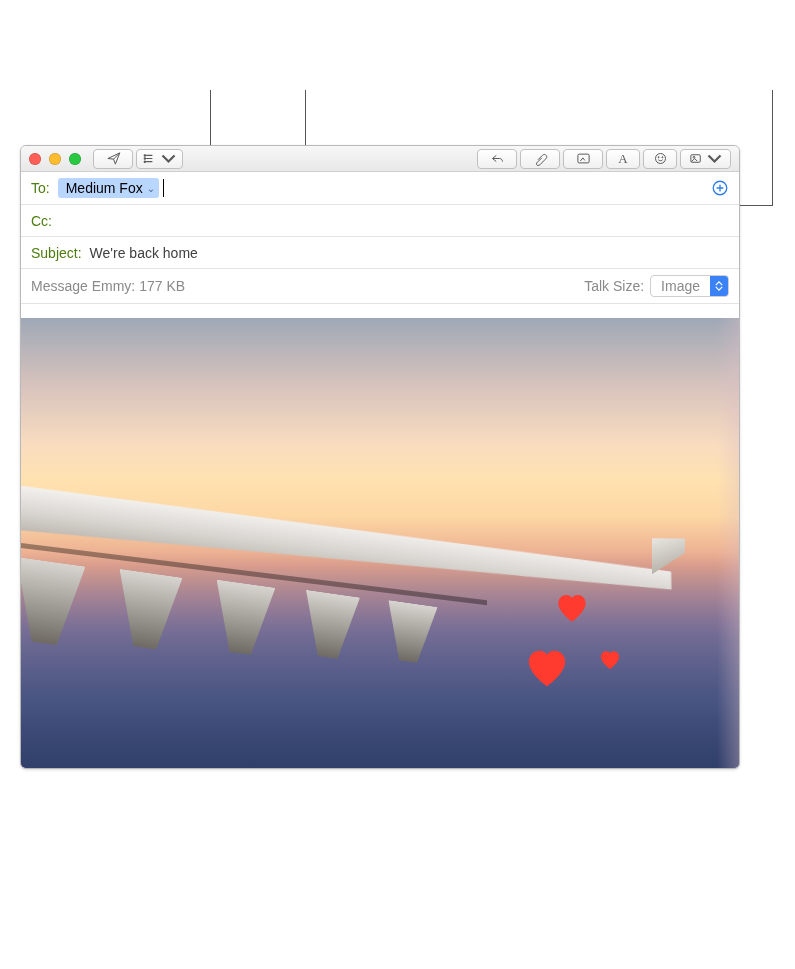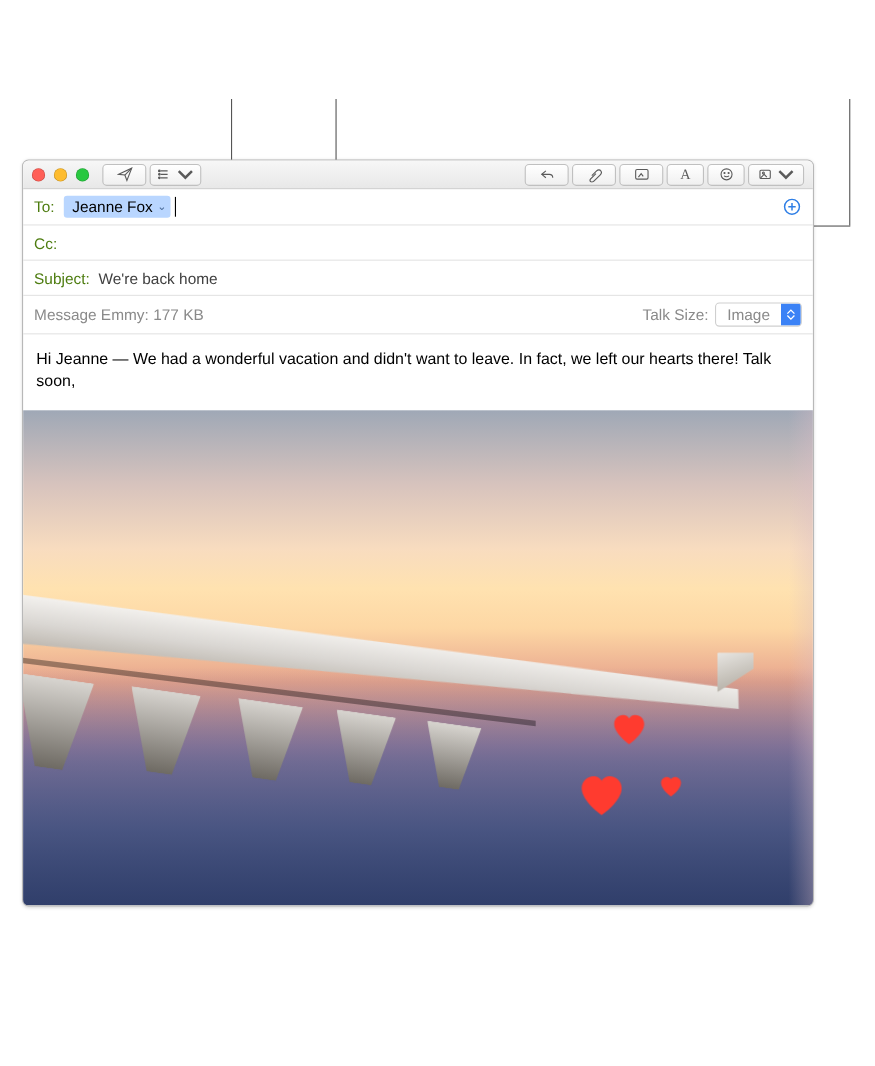--- a/index.html
+++ b/index.html
@@ -293,21 +293,21 @@
             </svg>
         </div>
       </div>
     </div>
 
     <div class="fields">
 
       <div class="field-row">
         <span class="field-label">To:</span>
         <span class="recipient-pill">
-          <span>Jeanne Fox</span>
+          <span>Medium Fox</span>
           <span class="mini-chev">⌄</span>
         </span>
         <span class="cursor-bar"></span>
         <span class="addcontact-btn">
           <svg viewBox="0 0 24 24" fill="none" stroke="currentColor" stroke-width="1.8">
             <circle cx="12" cy="12" r="9"></circle>
             <line x1="12" y1="7.5" x2="12" y2="16.5"></line>
             <line x1="7.5" y1="12" x2="16.5" y2="12"></line>
           </svg>
         </span>
@@ -336,21 +336,20 @@
               </svg>
             <svg viewBox="0 0 10 6">
                 <path d="M1 1 L5 5 L9 1" fill="none" stroke="currentColor" stroke-width="1.5"></path>
               </svg>
           </span>
         </span>
       </div>
     </div>
 
     <div class="mail-body">
-      <p>Hi Jeanne — We had a wonderful vacation and didn't want to leave. In fact, we left our hearts there! Talk soon,</p>
     </div>
 
     <div class="attachment-wrap">
       <div class="attachment">
         <div class="sea"></div>
         <div class="wing">
           <div class="wing-body"></div>
           <div class="wing-tip"></div>
           <div class="wing-edge"></div>
           <div class="flap flap1">

